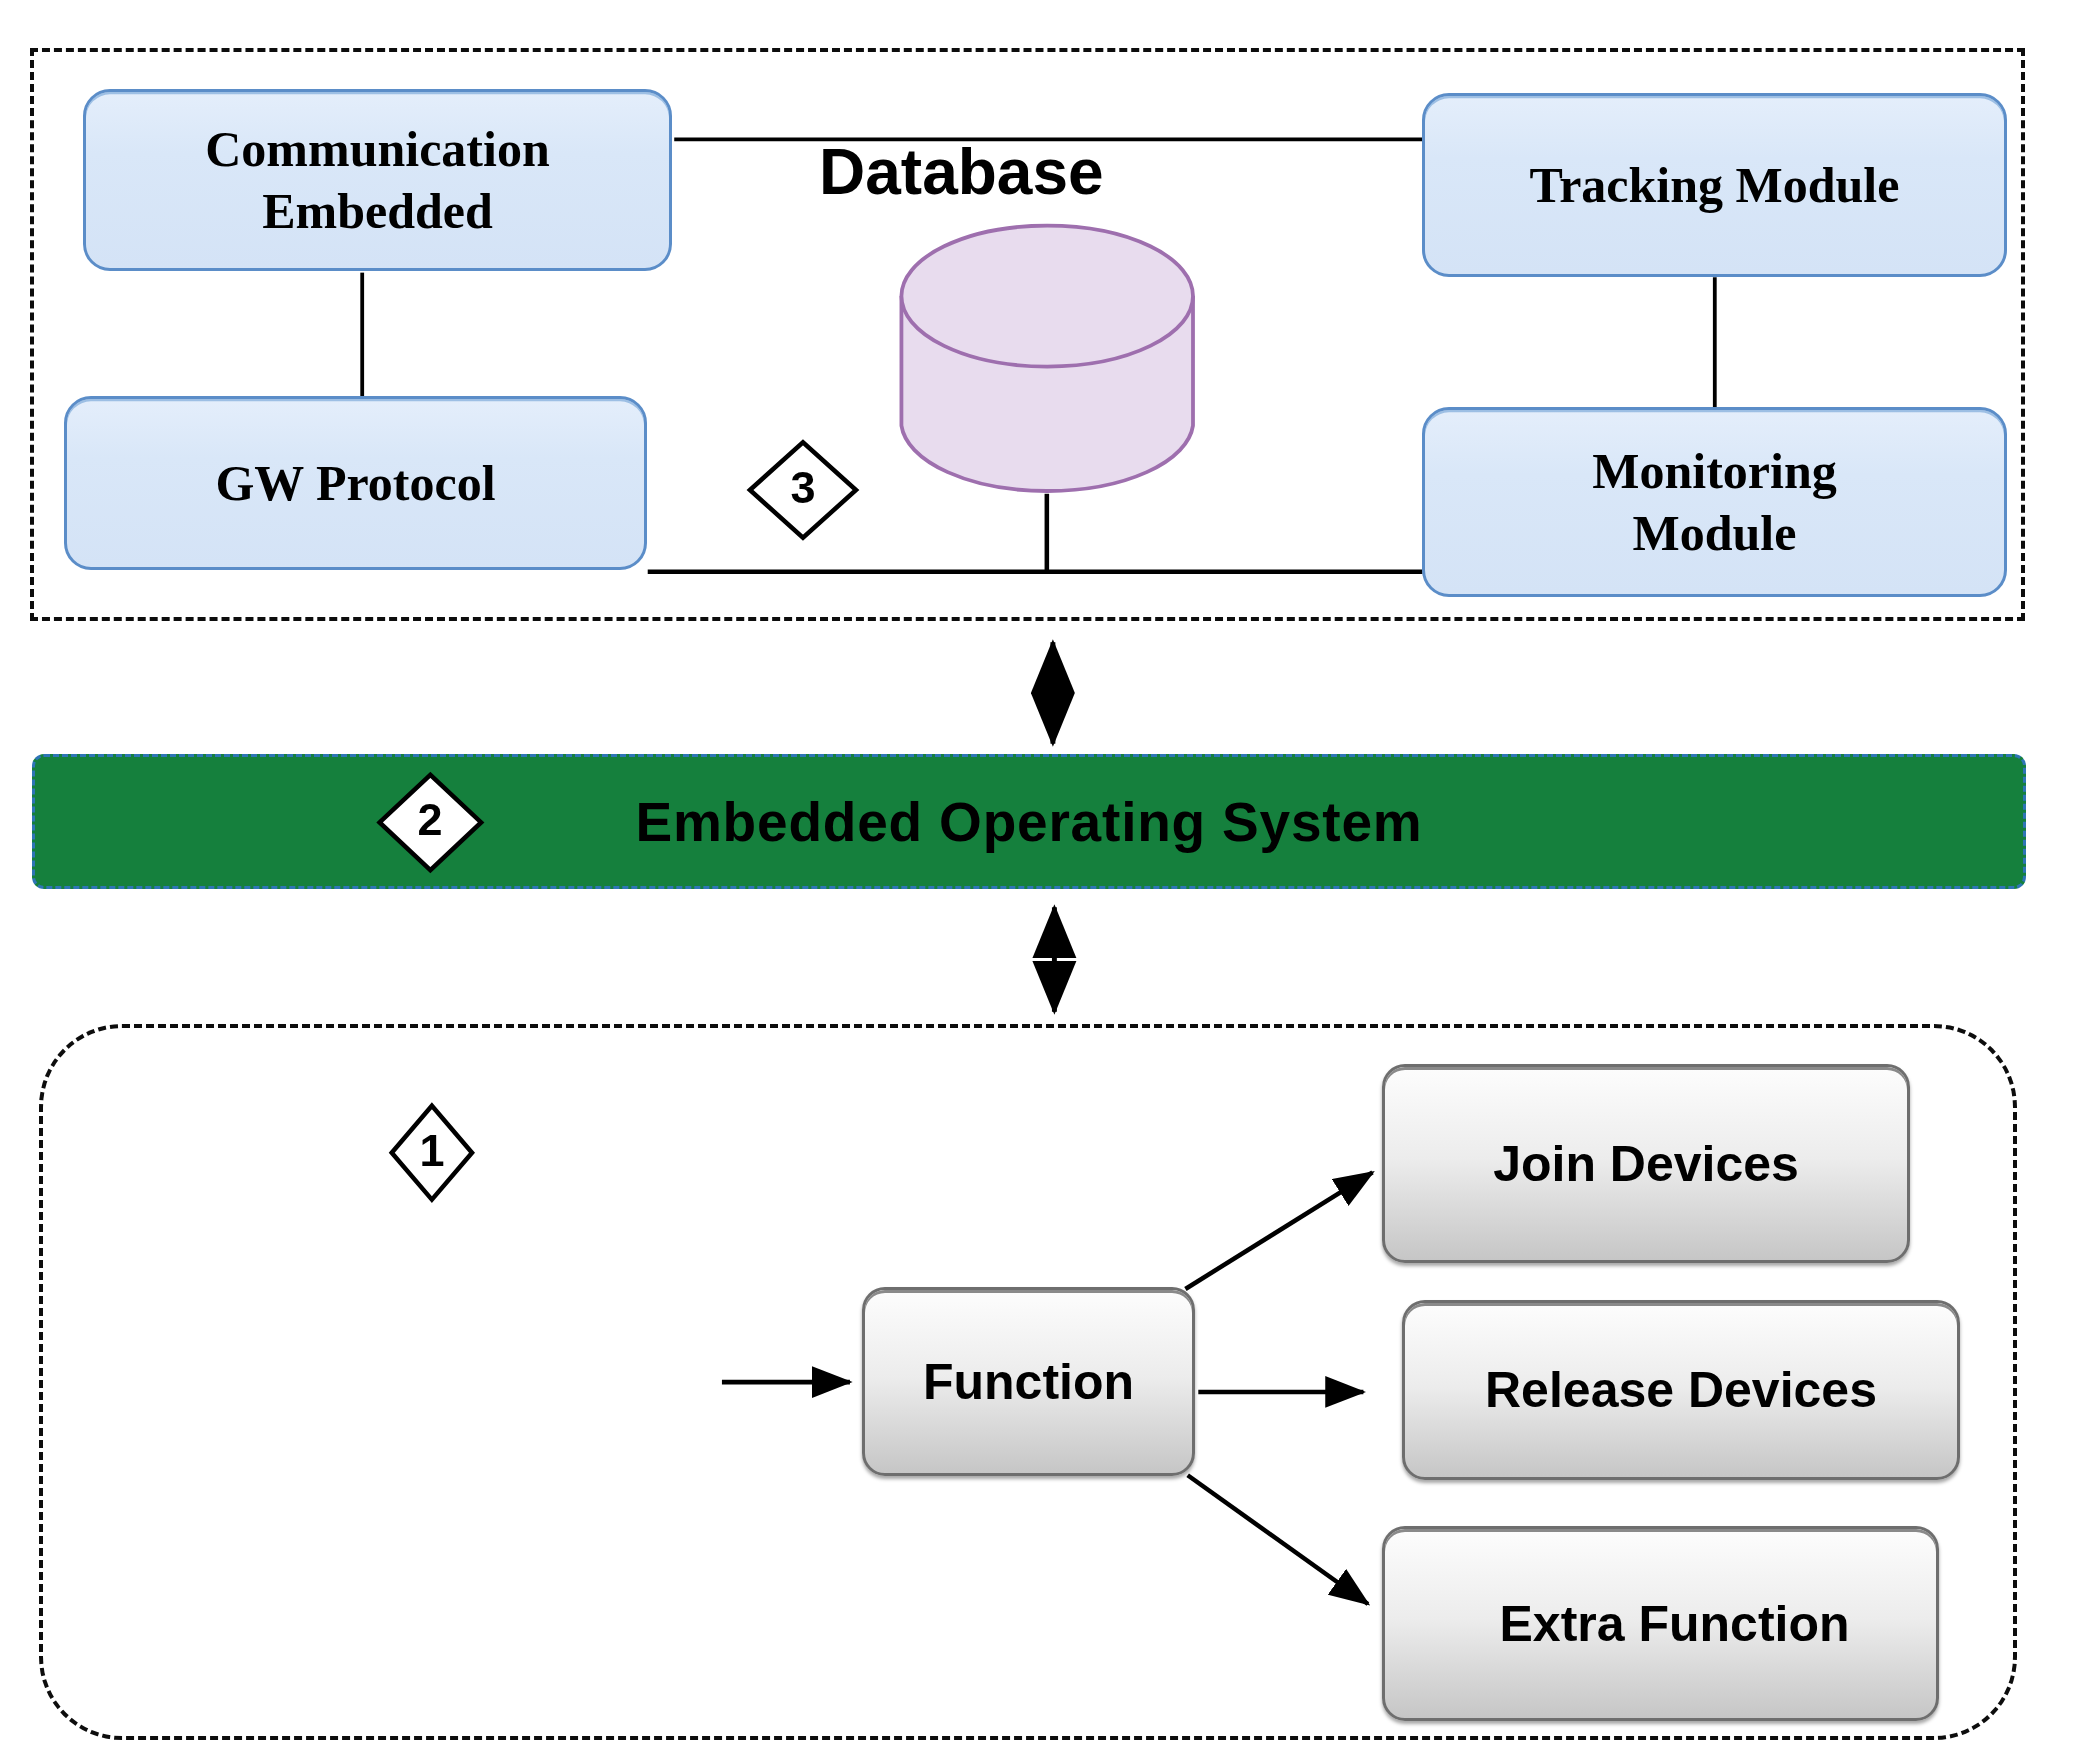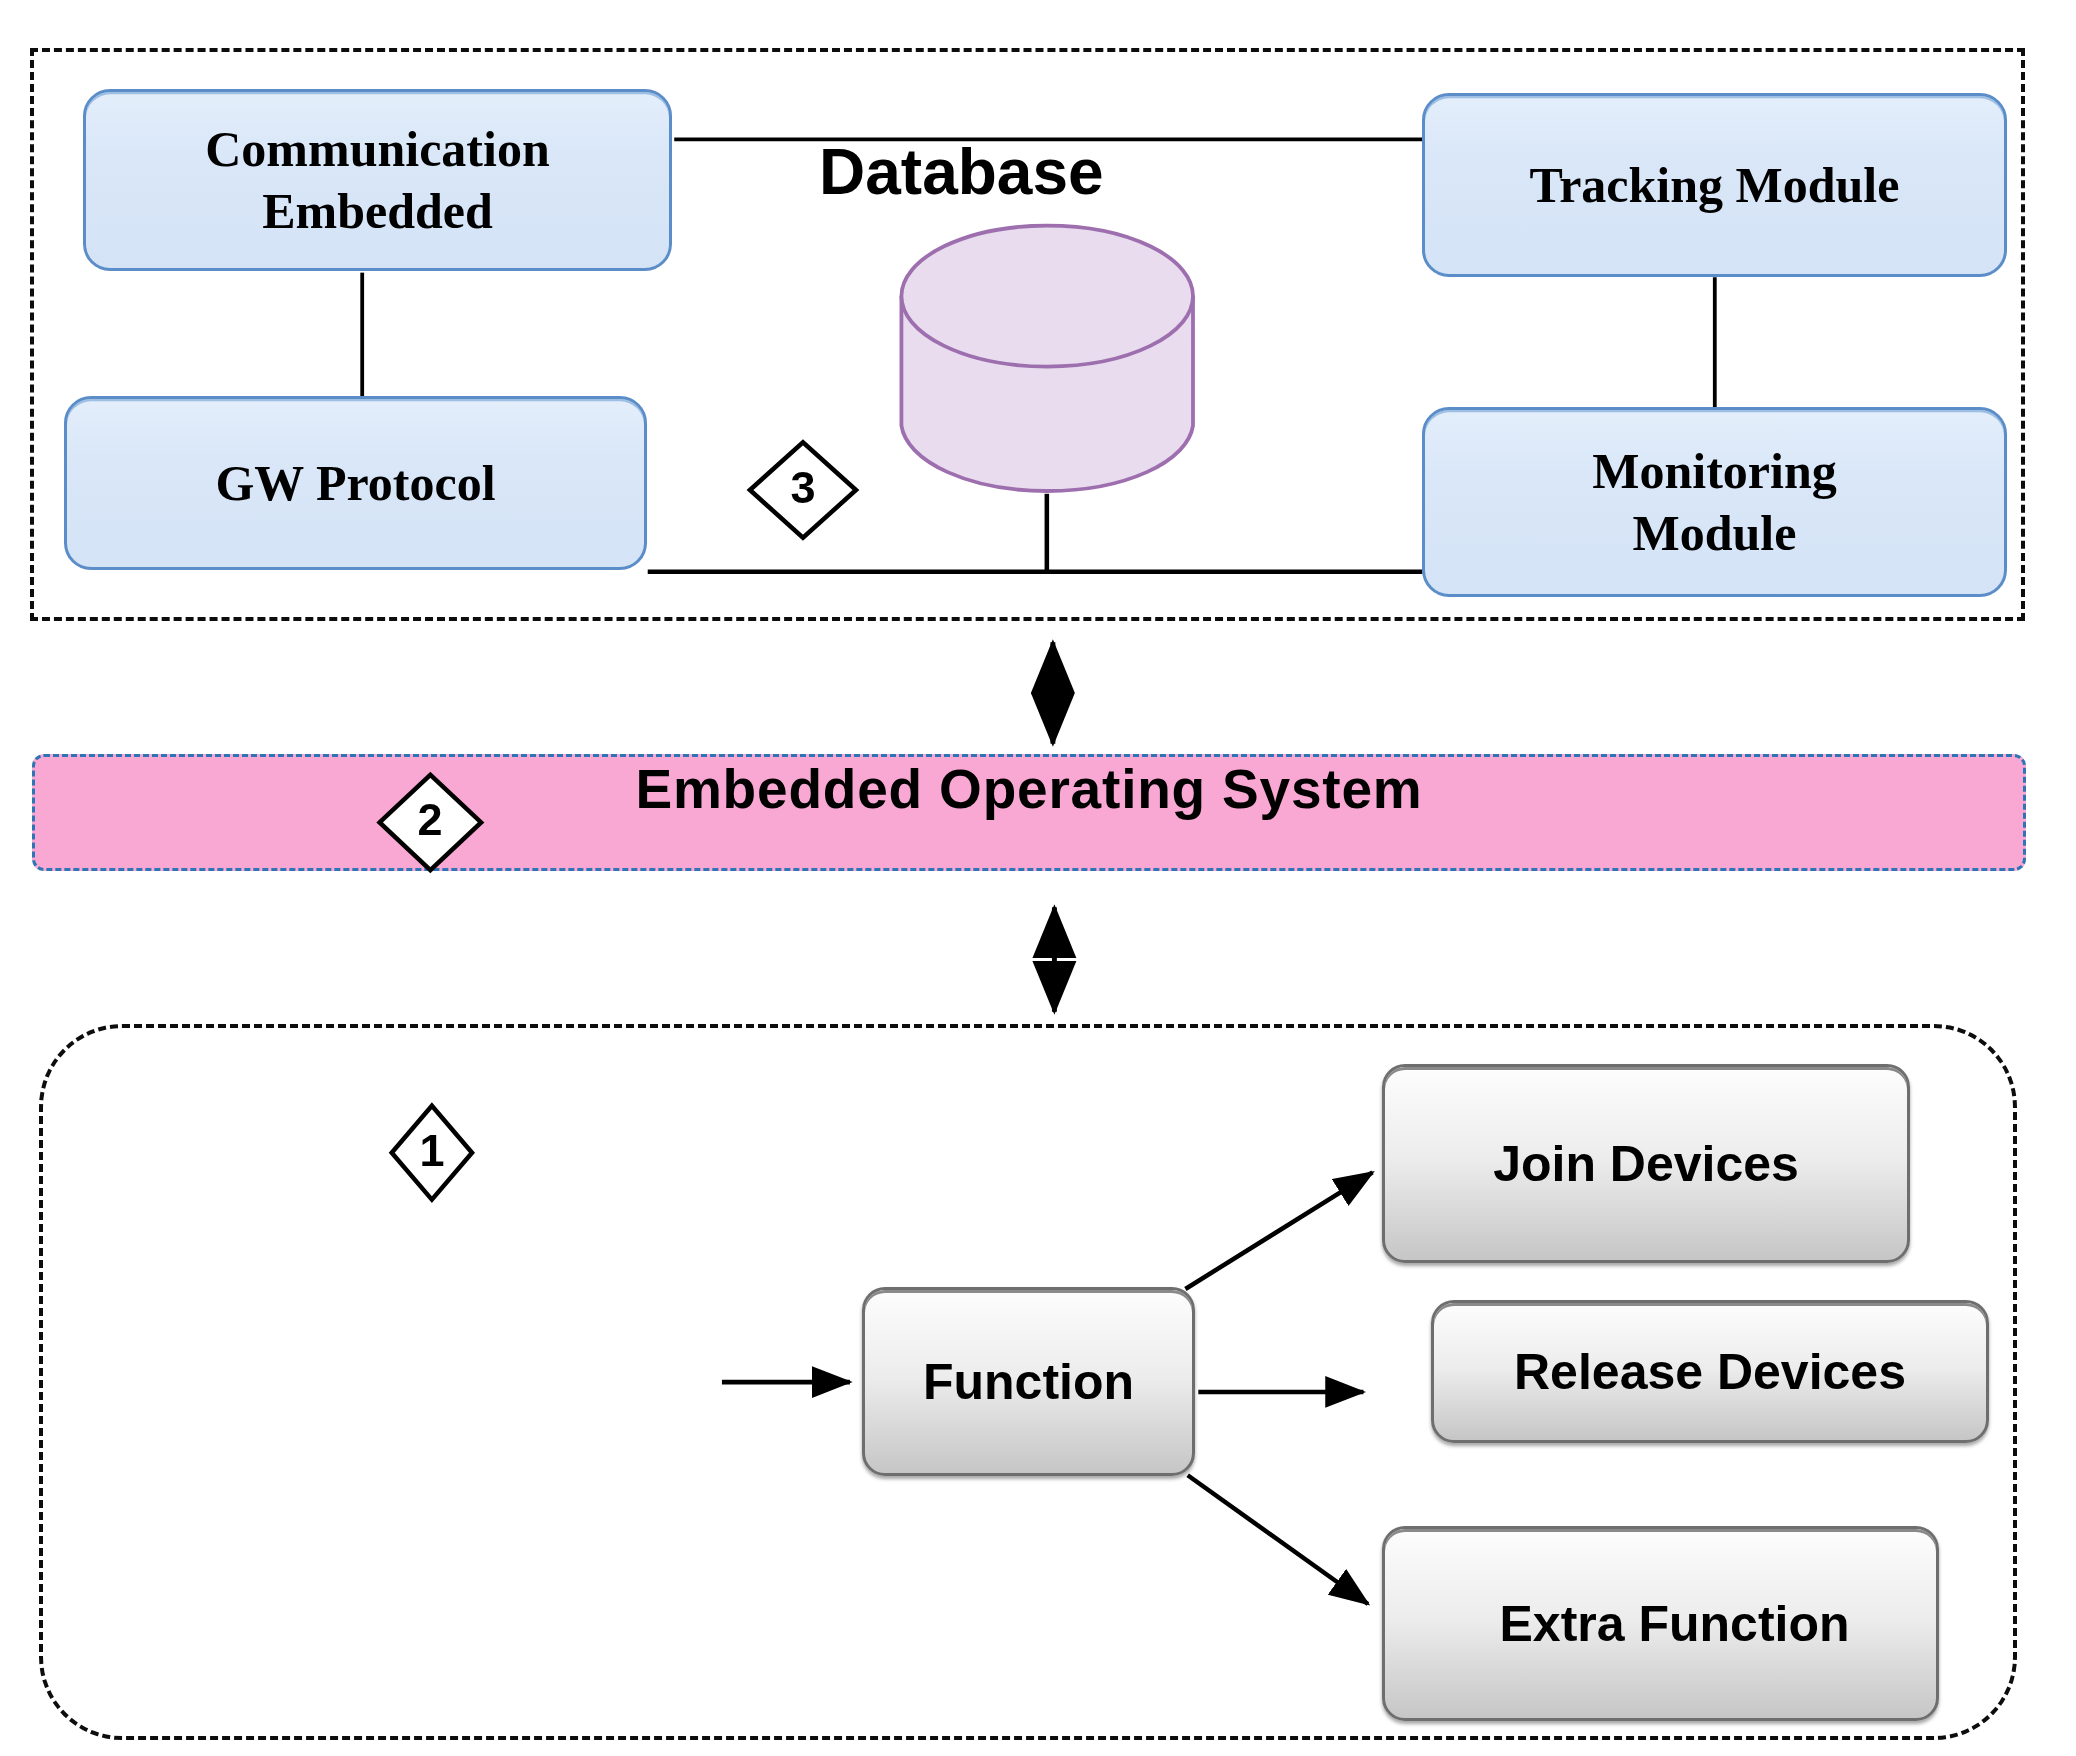--- a/index.html
+++ b/index.html
@@ -4,21 +4,21 @@
 <style>
   html,body{margin:0;padding:0;background:#ffffff;}
   .stage{
     position:relative;width:2077px;height:1757px;background:#ffffff;overflow:hidden;
     font-family:"Liberation Sans",sans-serif;
   }
   svg.overlay{position:absolute;left:0;top:0;width:2077px;height:1757px;z-index:2;}
   
   .sec{position:absolute;box-sizing:border-box;z-index:1;}
   .sec-app{left:30px;top:48px;width:1995px;height:573px;border:4.5px dashed #0d0d0d;background:#ffffff;}
-  .sec-os{left:32px;top:754px;width:1994px;height:117px;border:3.8px dashed #2e75b6;border-radius:12px;background:#f9a8d4;display:flex;align-items:flex-start;justify-content:center;}
+  .sec-os{left:32px;top:754px;width:1994px;height:135px;border:3.8px dashed #2e75b6;border-radius:12px;background:#15803d;display:flex;align-items:center;justify-content:center;}
   .sec-ctl{left:39px;top:1024px;width:1978px;height:716px;border:4.5px dashed #0d0d0d;border-radius:83px;background:#ffffff;}
   
   .node{position:absolute;box-sizing:border-box;display:flex;flex-direction:column;align-items:center;justify-content:center;text-align:center;z-index:3;color:#000;}
   .bnode{
     background:linear-gradient(180deg,#e4eefb 0%,#d9e7f8 35%,#d4e3f6 100%);
     border:3.8px solid #5b8dc8;border-radius:27px;
     font-family:"Liberation Serif",serif;font-weight:bold;font-size:50px;line-height:1.25;
     box-shadow:inset 0 2.3px 0 #9dbfe4;
   }
   .gnode{
@@ -28,21 +28,21 @@
     box-shadow:0 3px 3.8px rgba(0,0,0,0.35), inset 0 3px 0 #8a8a8a;
   }
   .bnode span,.gnode span{display:block;}
   .n-comm{left:83px;top:89px;width:589px;height:182px;align-items:center;}
   .n-gw{left:64px;top:396px;width:583px;height:174px;}
   .n-track{left:1422px;top:93px;width:585px;height:184px;}
   .n-mon{left:1422px;top:407px;width:585px;height:190px;}
   .n-smart{left:235px;top:1287px;width:486px;height:182px;}
   .n-func{left:862px;top:1287px;width:333px;height:189px;}
   .n-join{left:1382px;top:1064px;width:528px;height:199px;}
-  .n-rel{left:1431px;top:1300px;width:558px;height:143px;}
+  .n-rel{left:1402px;top:1300px;width:558px;height:180px;}
   .n-extra{left:1382px;top:1526px;width:557px;height:195px;padding-left:28px;}
   
   .db-label{position:absolute;left:819px;top:135px;width:454px;text-align:left;z-index:3;
     font-weight:bold;font-size:64px;color:#000;}
   
   .os-label{font-weight:bold;font-size:55px;color:#000;z-index:3;letter-spacing:0.8px;}
   
   .dnum{position:absolute;z-index:4;font-weight:bold;font-size:45px;color:#000;transform:translate(-50%,-54%);}
   .dnum-3{left:803px;top:490px;}
   .dnum-2{left:430px;top:822px;}

